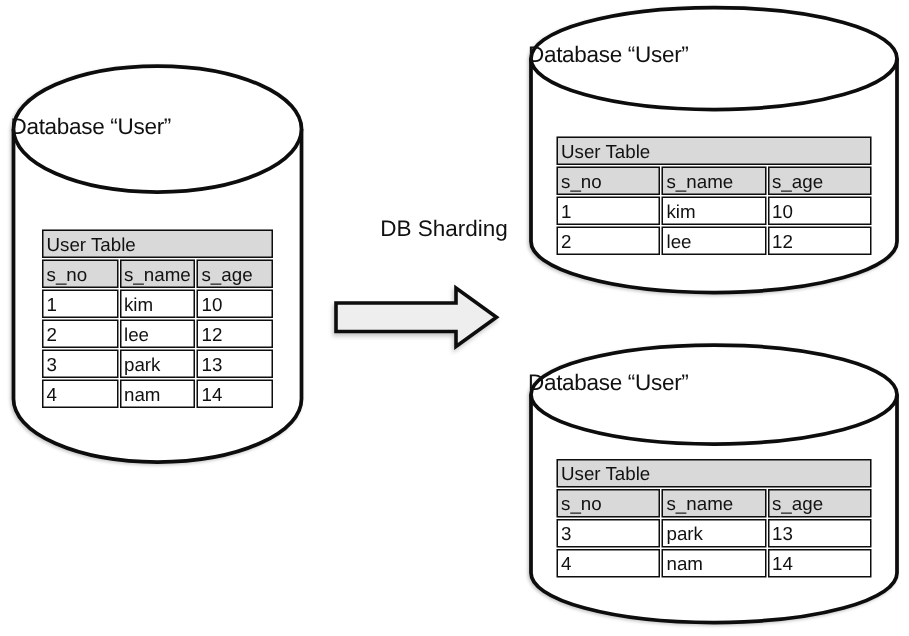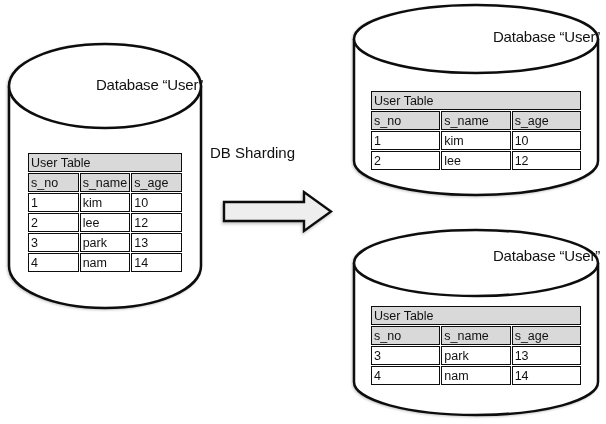--- a/index.html
+++ b/index.html
@@ -6,36 +6,36 @@
   body{
     width:606px;height:424px;position:relative;overflow:hidden;
     background:var(--canvas-bg,#fff);
     font-family:"Liberation Sans","DejaVu Sans",sans-serif;
     color:var(--text-color,#111);
   }
   .cyl{position:absolute;}
   .cyl-svg{position:absolute;left:0;top:0;filter:drop-shadow(-1px 1.5px 1px rgba(0,0,0,0.22));}
   .cylbody{fill:var(--shape-fill,#fff);stroke:var(--line-color,#000);stroke-width:2.5;}
   .db-title{
-    position:absolute;left:0;width:100%;text-align:right;
+    position:absolute;left:0;width:100%;text-align:left;
     font-size:15px;letter-spacing:-0.2px;white-space:nowrap;
   }
   .dtable{
     position:absolute;border-collapse:separate;border-spacing:1.5px;
     table-layout:fixed;font-size:12.5px;line-height:1.12;
   }
   .dtable td{
     border:1.4px solid var(--line-color,#000);
     padding:1.5px 2px;
     background:var(--cell-bg,#fff);overflow:hidden;white-space:nowrap;
   }
   .dtable td.hd{background:var(--table-header-bg,#d9d9d9);}
   .process-label{
-    position:absolute;left:210px;top:144px;width:140px;
-    text-align:left;font-size:15px;white-space:nowrap;
+    position:absolute;left:226px;top:144px;width:140px;
+    text-align:center;font-size:15px;white-space:nowrap;
   }
   .arrow-svg{position:absolute;left:222px;top:189px;filter:drop-shadow(-1px 2px 1.5px rgba(0,0,0,0.22));}
   .arrow-shape{fill:var(--arrow-fill,#eee);stroke:var(--line-color,#000);stroke-width:2.4;stroke-linejoin:miter;}
 </style>
 </head>
 <body>
 
 <div class="cyl" style="left:7px;top:42px;width:196px;height:268px;">
   <svg class="cyl-svg" width="196" height="268" viewBox="0 0 196 268">
     <path class="cylbody" d="M2,44 L2,224 A96,42 0 0 0 194,224 L194,44"></path>

